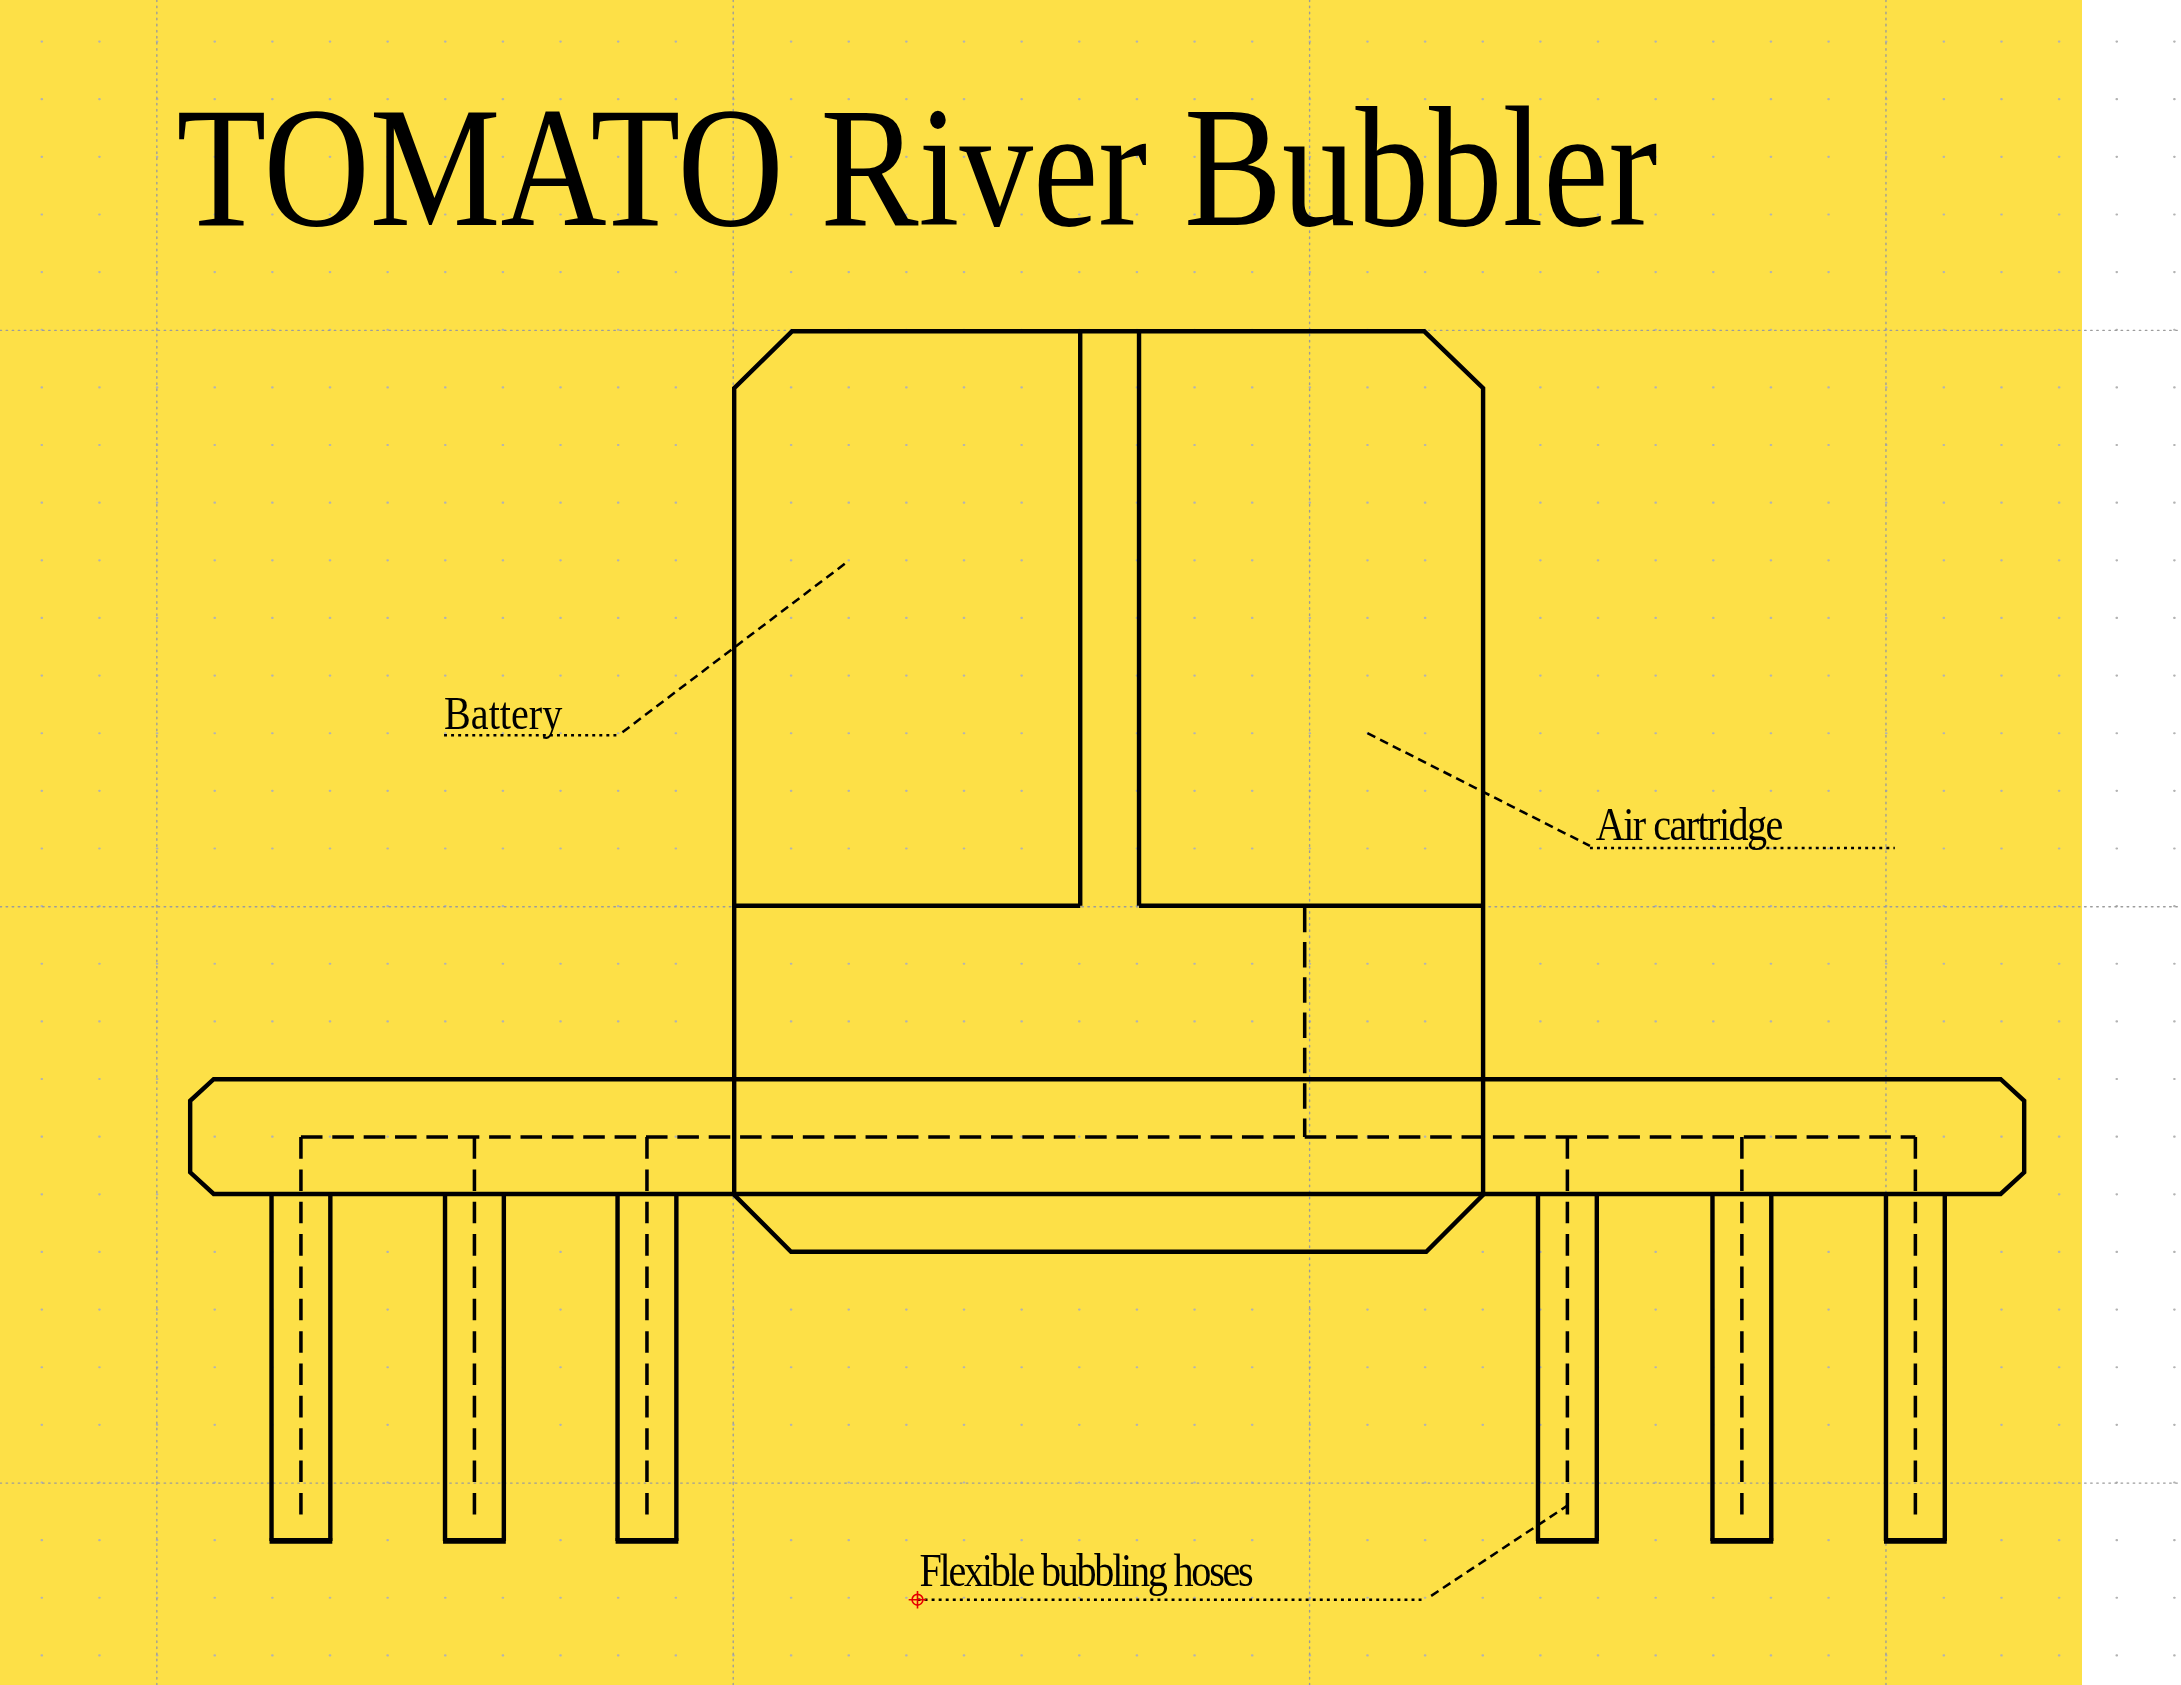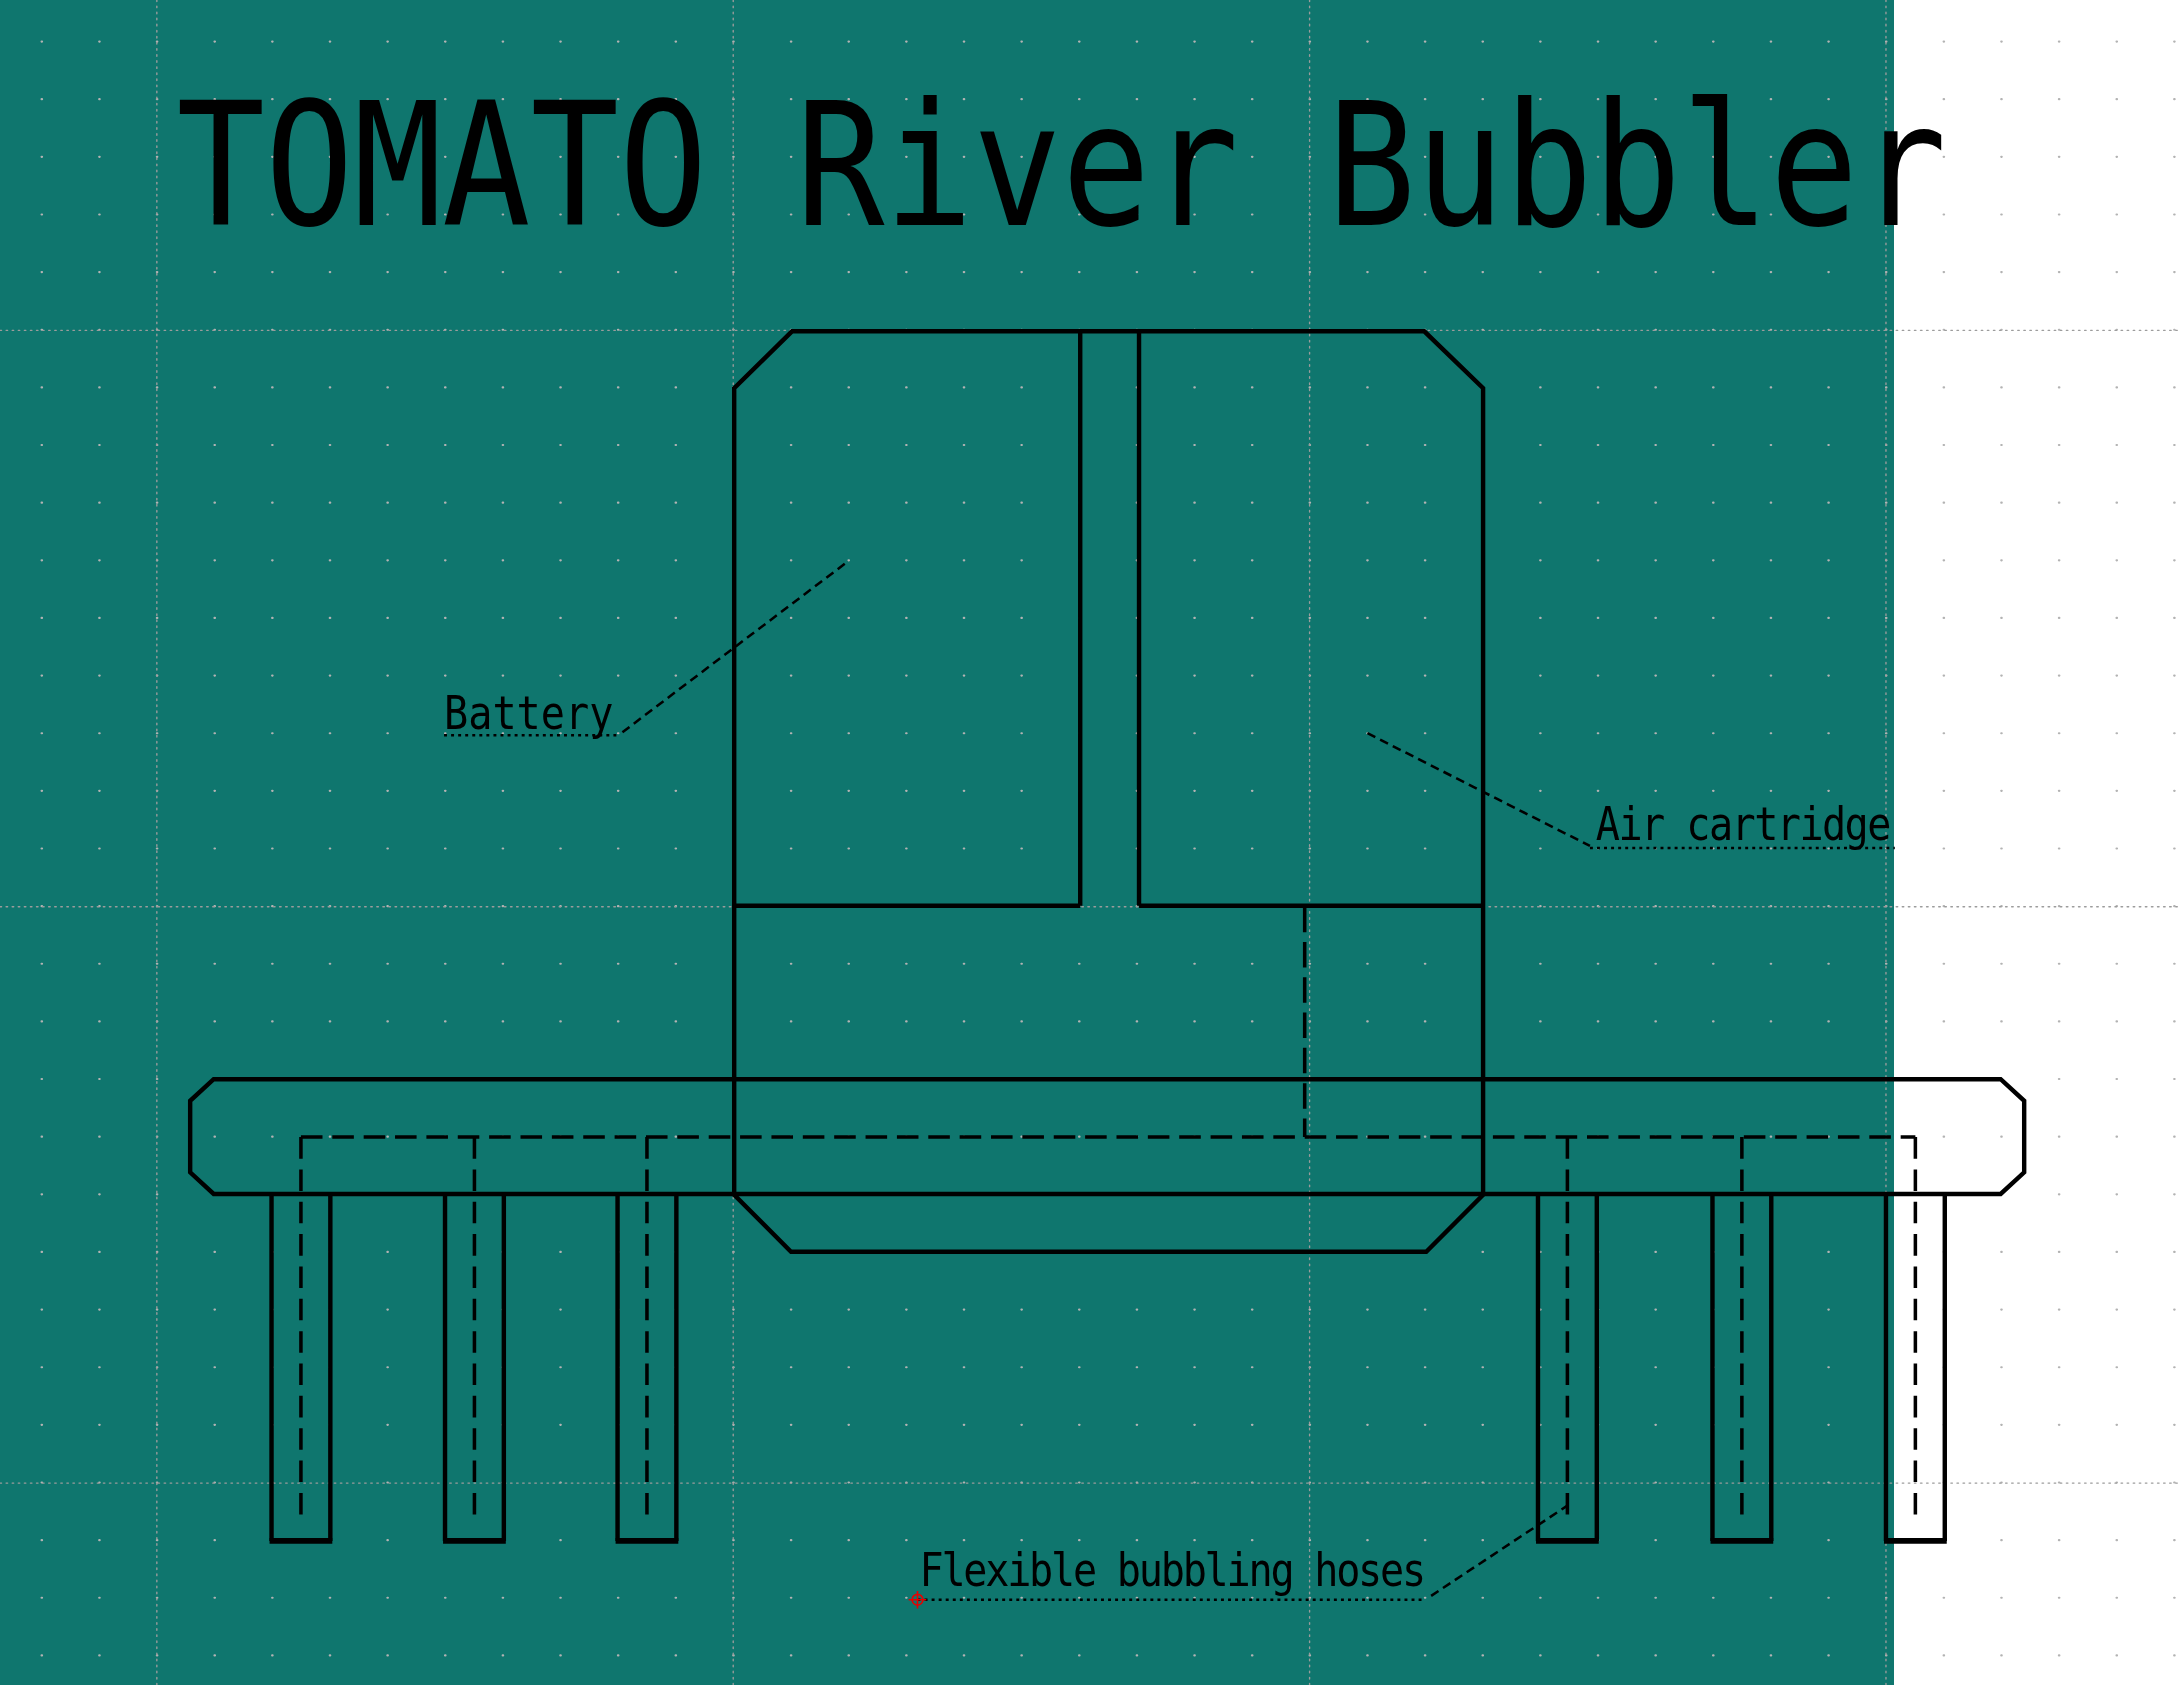--- a/index.html
+++ b/index.html
@@ -2,21 +2,21 @@
 <html><head>
 <meta charset="utf-8">
 <style>
   html, body { margin: 0; padding: 0; }
   body {
     width: 2182px; height: 1686px;
     background: #ffffff;
     font-family: "DejaVu Sans Mono", "Liberation Mono", monospace;
     overflow: hidden;
   }
-  #stage { position: relative; width: 1894px; height: 1686px; background: #0f766e; }
+  #stage { position: relative; width: 2082px; height: 1686px; background: #fde047; font-family: Liberation Serif, serif; }
   svg { display: block; }
   text { fill: #000000; }
   .title-text { font-size: 150px; letter-spacing: 0px; }
   .label-text { font-size: 41px; }
 </style>
 </head>
 <body>
 
 <div id="stage">
 <svg width="2182" height="1686" viewBox="0 0 2226 1720" xmlns="http://www.w3.org/2000/svg">

